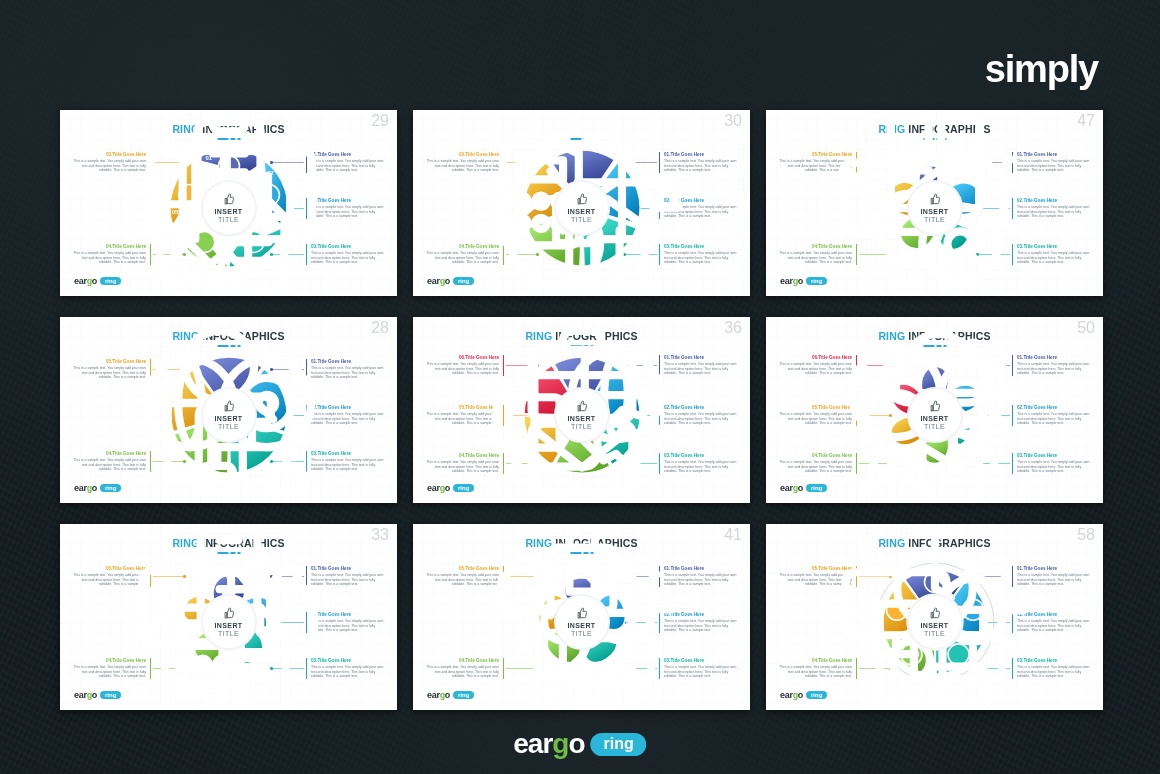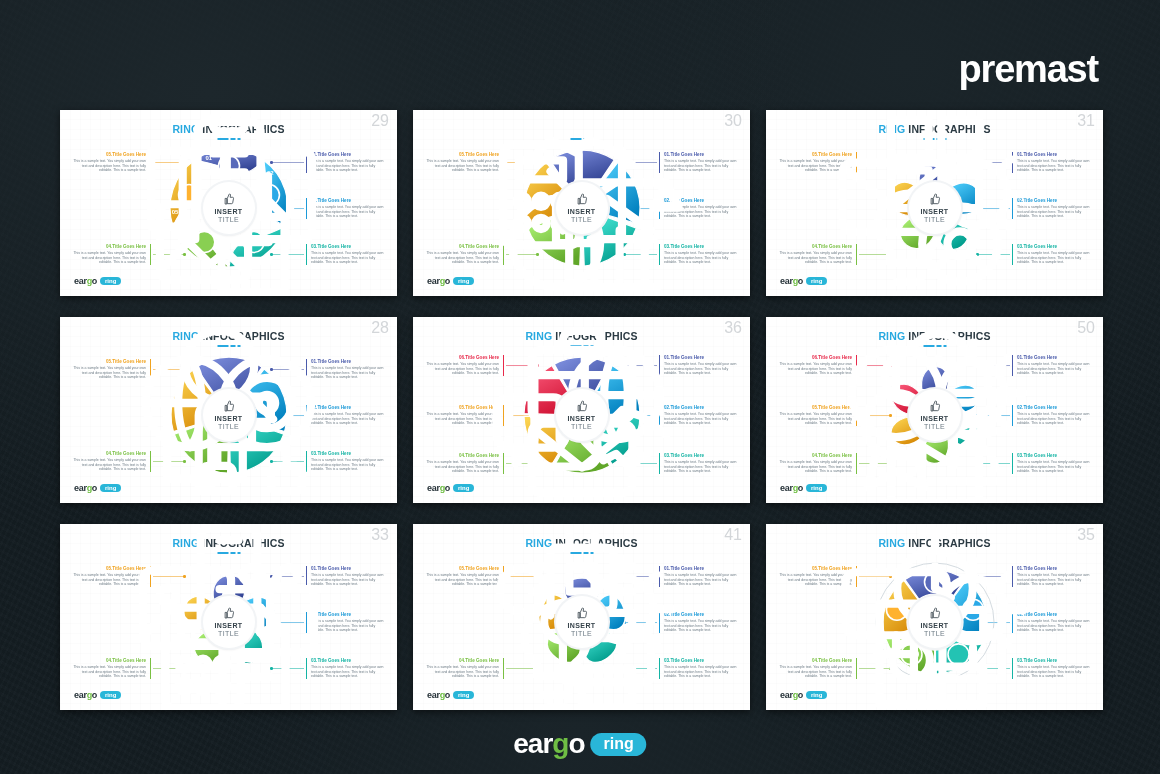--- a/index.html
+++ b/index.html
@@ -138,21 +138,21 @@
   #footer-logo .ringpill {
     background: #29b6d8; color: #ffffff;
     font-size: 16px; font-weight: 700; letter-spacing: 0;
     padding: 2px 13px 3px; border-radius: 20px;
   }
 </style>
 </head>
 <body>
 
 <div id="header">
-  <div id="brand-logo">premast</div>
+  <div id="brand-logo">simply</div>
 </div>
 
 <div id="slide-grid">
     <div class="slide">
       <div class="slide-inner">
       <div class="slide-num">29</div>
       <div class="slide-title"><span class="t1">RING</span> <span class="t2">INFOGRAPHICS</span></div>
       <div class="title-dashes">
           <i></i>
           <i></i>
@@ -398,21 +398,21 @@
         </div>
       </div>
       <div class="slide-logo">
         <span>ear<span class="g">g</span>o</span>
         <span class="ringpill">ring</span>
       </div>
     </div>
     </div>
     <div class="slide">
       <div class="slide-inner">
-      <div class="slide-num">31</div>
+      <div class="slide-num">47</div>
       <div class="slide-title"><span class="t1">RING</span> <span class="t2">INFOGRAPHICS</span></div>
       <div class="title-dashes">
           <i></i>
           <i></i>
           <i></i>
         </div>
       <div class="conn" style="left:212px;top:52px;width:32px;background:#4a5bab;opacity:.55"></div>
         <div class="dot" style="left:210px;top:51px;background:#4a5bab"></div>
         <div class="conn" style="left:212px;top:98px;width:32px;background:#1b9ad8;opacity:.55"></div>
         <div class="dot" style="left:210px;top:97px;background:#1b9ad8"></div>
@@ -1135,21 +1135,21 @@
         </div>
       </div>
       <div class="slide-logo">
         <span>ear<span class="g">g</span>o</span>
         <span class="ringpill">ring</span>
       </div>
     </div>
     </div>
     <div class="slide">
       <div class="slide-inner">
-      <div class="slide-num">35</div>
+      <div class="slide-num">58</div>
       <div class="slide-title"><span class="t1">RING</span> <span class="t2">INFOGRAPHICS</span></div>
       <div class="title-dashes">
           <i></i>
           <i></i>
           <i></i>
         </div>
       <div class="conn" style="left:212px;top:52px;width:32px;background:#4a5bab;opacity:.55"></div>
         <div class="dot" style="left:210px;top:51px;background:#4a5bab"></div>
         <div class="conn" style="left:212px;top:98px;width:32px;background:#1b9ad8;opacity:.55"></div>
         <div class="dot" style="left:210px;top:97px;background:#1b9ad8"></div>

